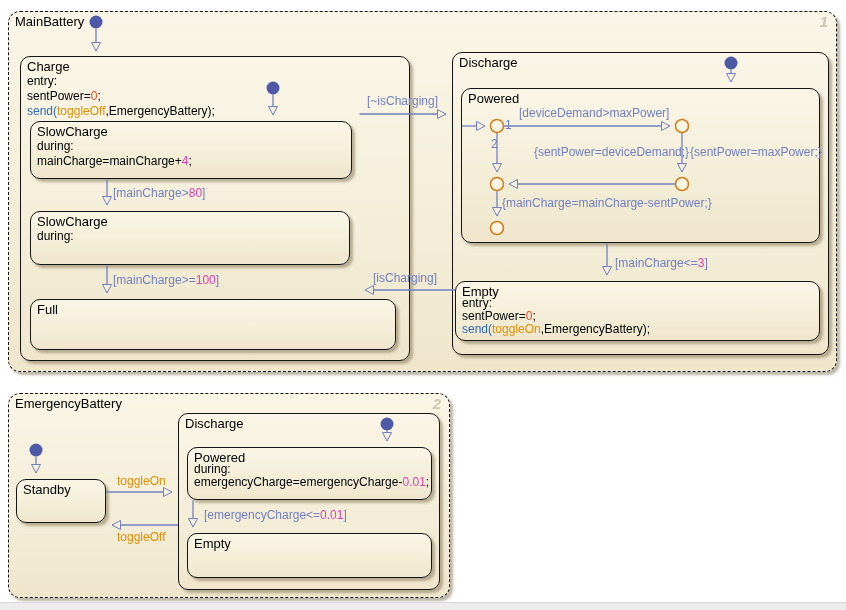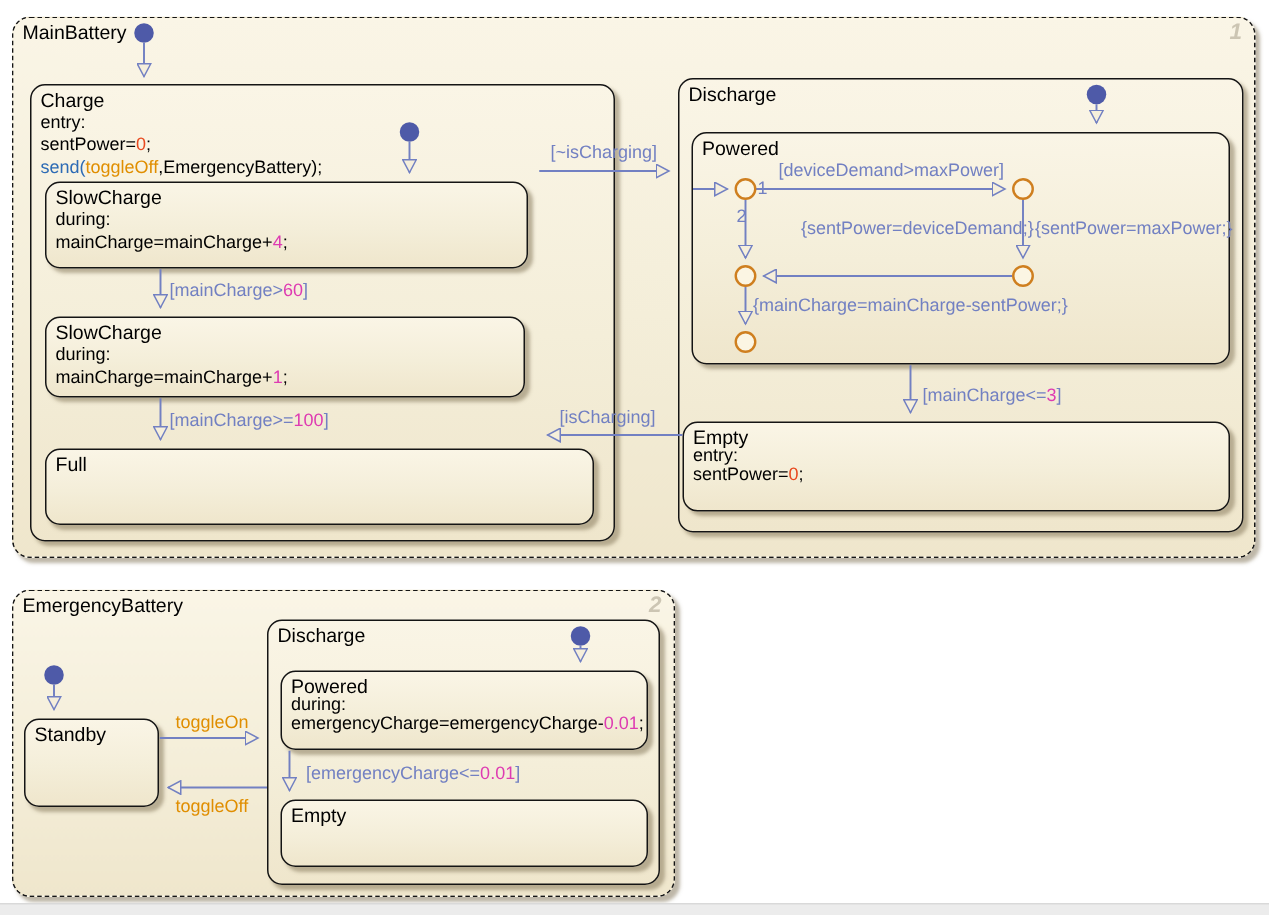--- a/index.html
+++ b/index.html
@@ -54,50 +54,50 @@
   <div class="body">
     <div class="line"><span class="c-t">during:</span></div>
     <div class="line"><span class="c-t">mainCharge=mainCharge+</span><span class="c-n">4</span><span class="c-t">;</span></div>
   </div>
 </div>
 
 <div class="state" style="left:30px;top:211px;width:320px;height:54px;border-radius:10px;">
   <div class="title">SlowCharge</div>
   <div class="body">
     <div class="line"><span class="c-t">during:</span></div>
-    <div class="line"><span class="c-t">mainCharge=mainCharge+</span><span class="c-n">1</span><span class="c-t">;</span></div>
   </div>
 </div>
 
 <div class="state" style="left:30px;top:299px;width:366px;height:51px;">
   <div class="title">Full</div>
 </div>
 
 <div class="state" style="left:452px;top:52px;width:377px;height:303px;">
   <div class="title">Discharge</div>
 </div>
 
 <div class="state" style="left:461px;top:88px;width:359px;height:155px;">
   <div class="title">Powered</div>
 </div>
 
 <div class="state" style="left:455px;top:281px;width:365px;height:60px;">
   <div class="title">Empty</div>
   <div class="body tight">
     <div class="line"><span class="c-t">entry:</span></div>
     <div class="line"><span class="c-t">sentPower=</span><span class="c-z">0</span><span class="c-t">;</span></div>
+    <div class="line"><span class="c-f">send(</span><span class="c-e">toggleOn</span><span class="c-t">,EmergencyBattery);</span></div>
   </div>
 </div>
 
 <div class="state container" style="left:8px;top:393px;width:442px;height:205px;">
   <div class="title">EmergencyBattery</div>
   <div class="badge">2</div>
 </div>
 
-<div class="state" style="left:16px;top:479px;width:90px;height:59px;">
+<div class="state" style="left:16px;top:479px;width:90px;height:44px;">
   <div class="title">Standby</div>
 </div>
 
 <div class="state" style="left:178px;top:413px;width:262px;height:177px;">
   <div class="title">Discharge</div>
 </div>
 
 <div class="state" style="left:187px;top:447px;width:245px;height:53px;">
   <div class="title">Powered</div>
   <div class="body tight">
@@ -146,21 +146,21 @@
   <circle class="jnc" cx="682" cy="184" r="6.5"></circle>
   <circle class="jnc" cx="497" cy="228" r="6.5"></circle>
 
   <path class="wire" d="M106.5,492 L172,492" marker-end="url(#ah)"></path>
   <path class="wire" d="M178,525 L112,525" marker-end="url(#ah)"></path>
   <path class="wire" d="M193,500.5 L193,527" marker-end="url(#ah)"></path>
 </svg>
 
 <div class="tlabel" style="left:367px;top:94px;"><span class="c-t">[~isCharging]</span></div>
 <div class="tlabel" style="left:373px;top:271px;"><span class="c-t">[isCharging]</span></div>
-<div class="tlabel" style="left:113px;top:186px;"><span class="c-t">[mainCharge&gt;</span><span class="c-n">60</span><span class="c-t">]</span></div>
+<div class="tlabel" style="left:113px;top:186px;"><span class="c-t">[mainCharge&gt;</span><span class="c-n">80</span><span class="c-t">]</span></div>
 <div class="tlabel" style="left:113px;top:273px;"><span class="c-t">[mainCharge&gt;=</span><span class="c-n">100</span><span class="c-t">]</span></div>
 <div class="tlabel" style="left:615px;top:256px;"><span class="c-t">[mainCharge&lt;=</span><span class="c-n">3</span><span class="c-t">]</span></div>
 <div class="tlabel" style="left:519px;top:106px;"><span class="c-t">[deviceDemand&gt;maxPower]</span></div>
 <div class="tlabel" style="left:505px;top:118px;">1</div>
 <div class="tlabel" style="left:491px;top:137px;">2</div>
 <div class="tlabel" style="left:502px;top:145px;margin-left:32px;"><span class="c-t">{sentPower=deviceDemand;}</span></div>
 <div class="tlabel" style="left:690px;top:145px;"><span class="c-t">{sentPower=maxPower;}</span></div>
 <div class="tlabel" style="left:502px;top:196px;"><span class="c-t">{mainCharge=mainCharge-sentPower;}</span></div>
 <div class="elabel" style="left:117px;top:474px;">toggleOn</div>
 <div class="elabel" style="left:117px;top:530px;">toggleOff</div>

